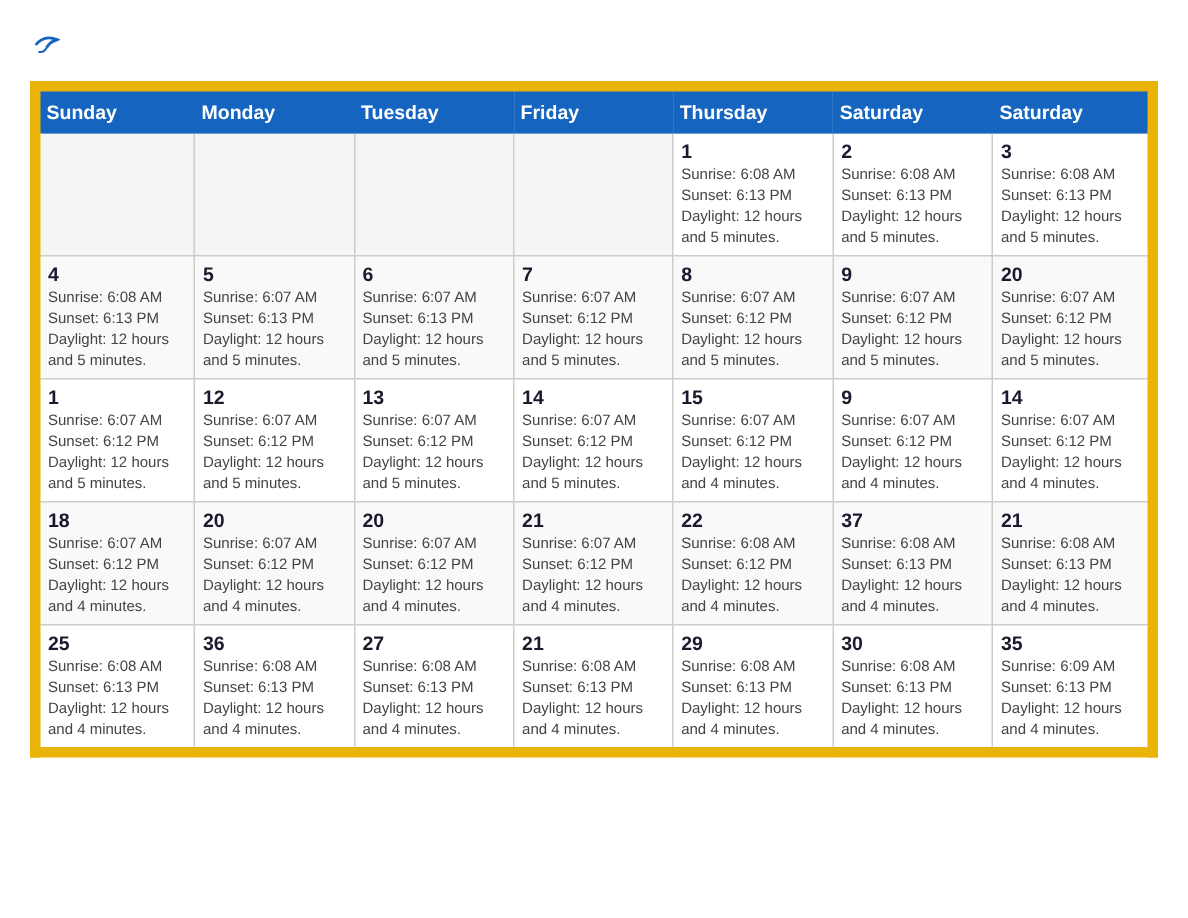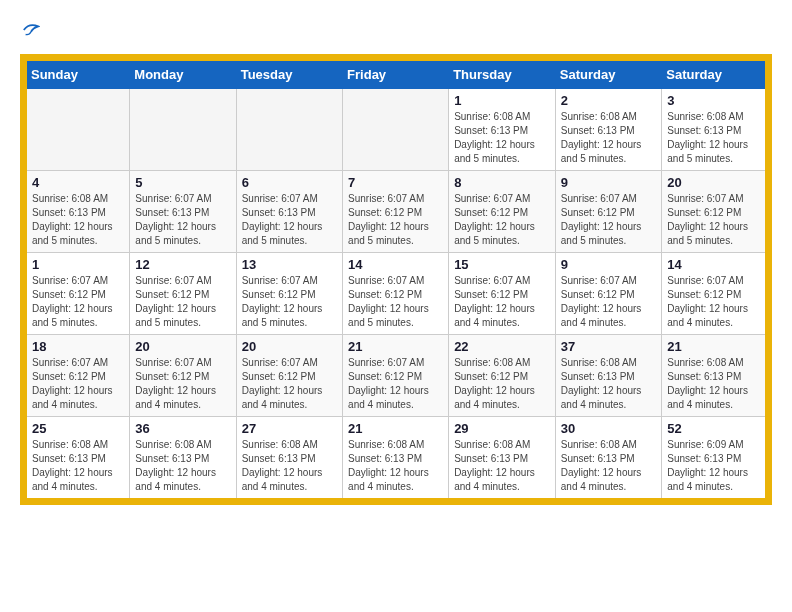--- a/index.html
+++ b/index.html
@@ -341,21 +341,21 @@
 and 4 minutes.</div>
         </td>
         <td>
           <div class="day-number">30</div>
           <div class="day-info" style="white-space: pre-line;">Sunrise: 6:08 AM
 Sunset: 6:13 PM
 Daylight: 12 hours
 and 4 minutes.</div>
         </td>
         <td>
-          <div class="day-number">52</div>
+          <div class="day-number">35</div>
           <div class="day-info" style="white-space: pre-line;">Sunrise: 6:09 AM
 Sunset: 6:13 PM
 Daylight: 12 hours
 and 4 minutes.</div>
         </td>
       </tr>
     </tbody>
 </table>
 
 </body></html>

